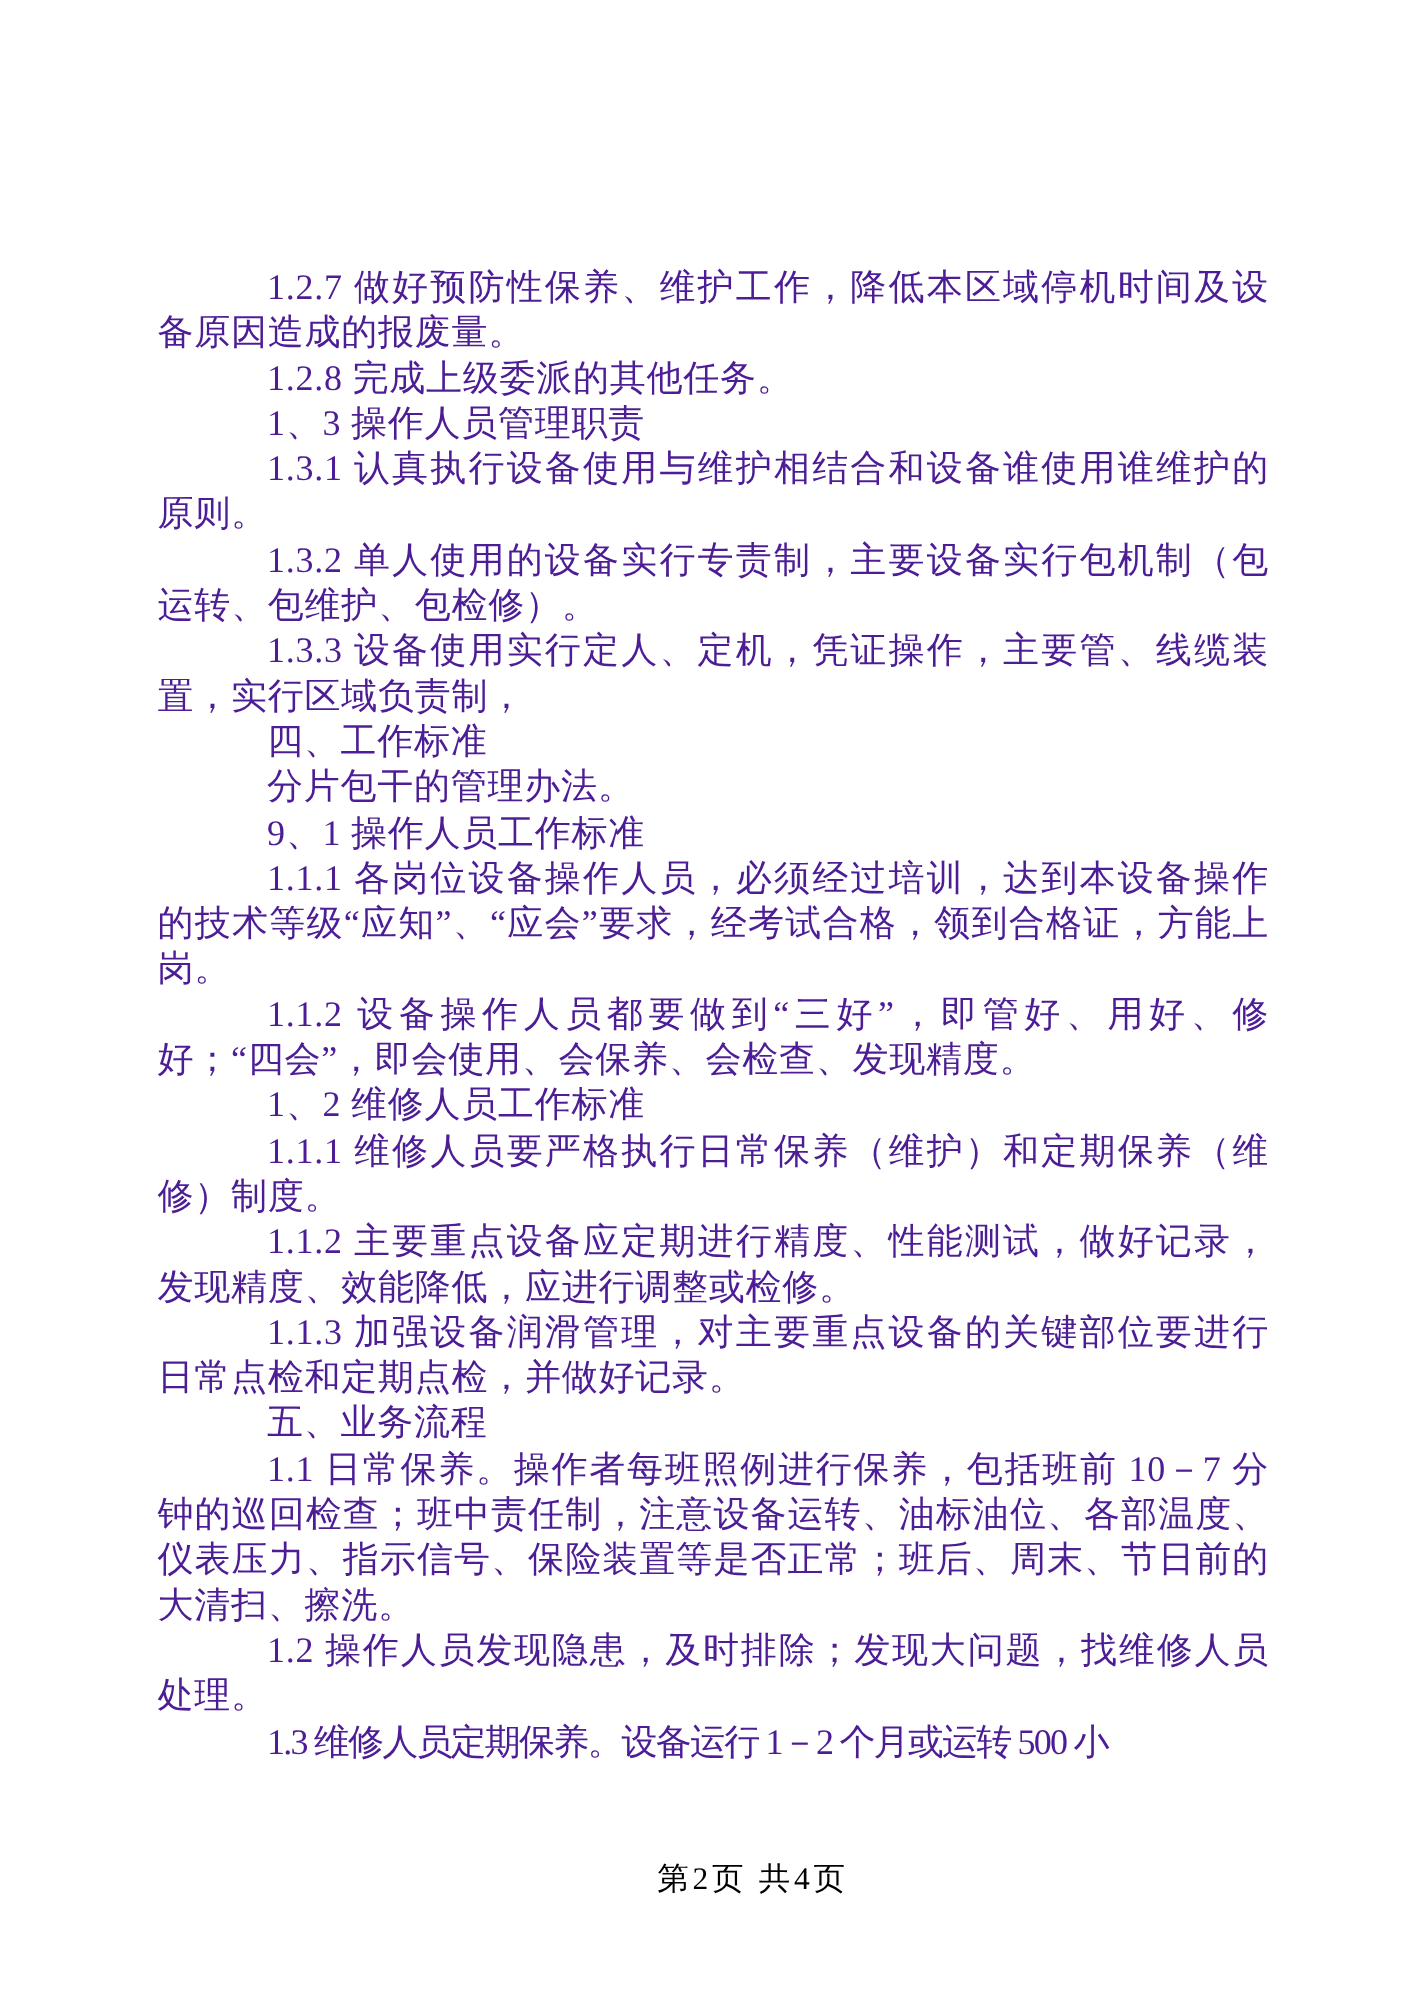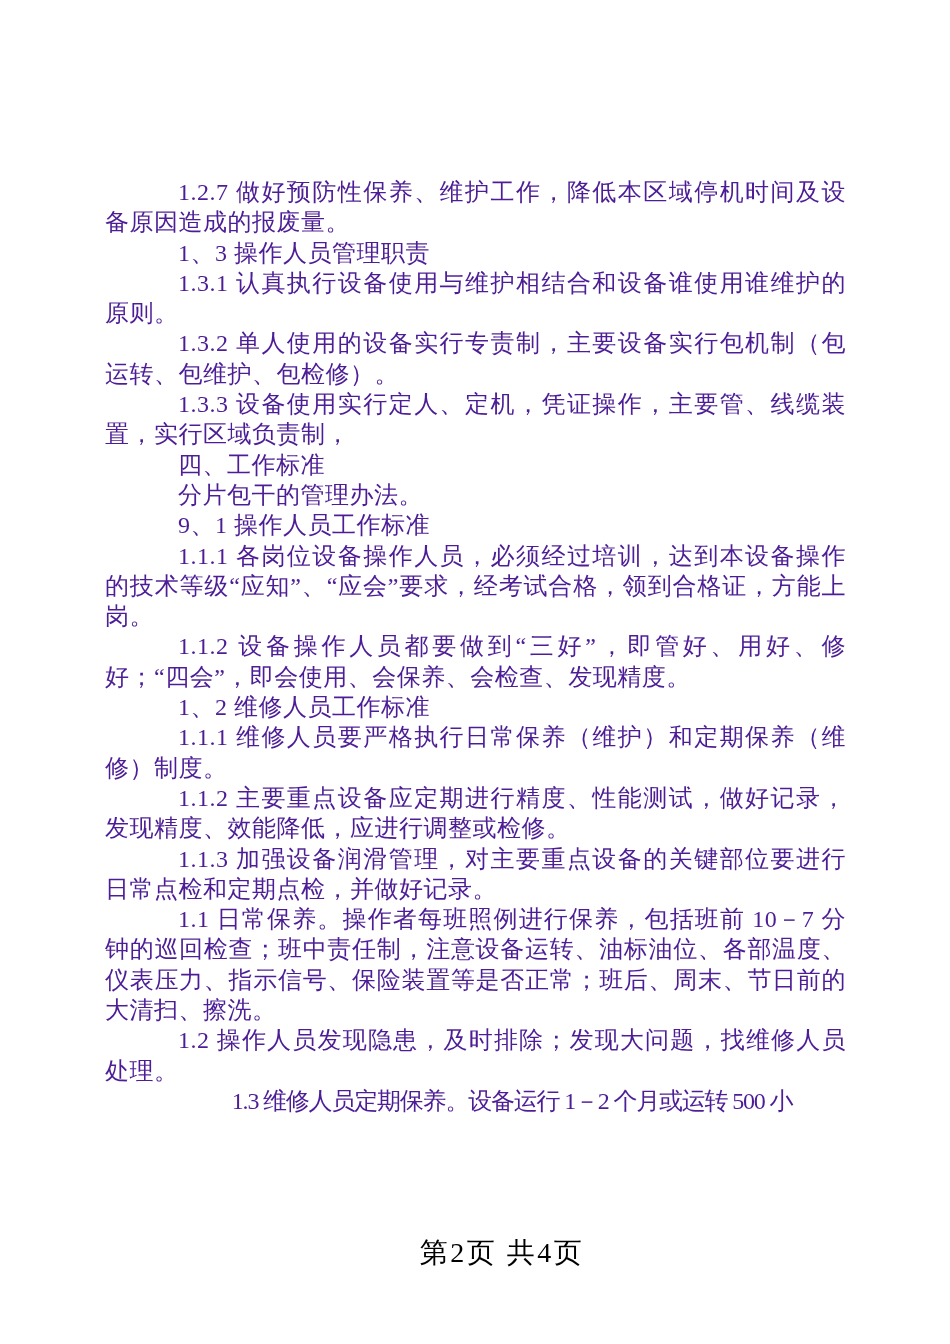--- a/index.html
+++ b/index.html
@@ -33,54 +33,56 @@
   }
   .doc-body p {
     margin: 0;
     padding: 0;
     text-indent: 73px;
     word-break: break-all;
   }
   .doc-body p.cutoff {
     white-space: nowrap;
     letter-spacing: -1.2px;
-    text-align: center;
+    text-align: left;
   }
   .footer {
     position: absolute;
     left: 54px;
     right: 0;
     top: 1240px;
     text-align: center;
-    font-size: 28px;
+    font-size: 21px;
     line-height: 25px;
     letter-spacing: 2.5px;
     color: #000000;
   }
 </style>
 </head>
 <body>
 
 <div class="page">
 
   <div class="doc-body">
     <p>1.2.7 做好预防性保养、维护工作，降低本区域停机时间及设备原因造成的报废量。</p>
+    <p>1.2.8 完成上级委派的其他任务。</p>
     <p>1、3 操作人员管理职责</p>
     <p>1.3.1 认真执行设备使用与维护相结合和设备谁使用谁维护的原则。</p>
     <p>1.3.2 单人使用的设备实行专责制，主要设备实行包机制（包运转、包维护、包检修）。</p>
     <p>1.3.3 设备使用实行定人、定机，凭证操作，主要管、线缆装置，实行区域负责制，</p>
     <p>四、工作标准</p>
     <p>分片包干的管理办法。</p>
     <p>9、1 操作人员工作标准</p>
     <p>1.1.1 各岗位设备操作人员，必须经过培训，达到本设备操作的技术等级“应知”、“应会”要求，经考试合格，领到合格证，方能上岗。</p>
     <p>1.1.2 设备操作人员都要做到“三好”，即管好、用好、修好；“四会”，即会使用、会保养、会检查、发现精度。</p>
     <p>1、2 维修人员工作标准</p>
     <p>1.1.1 维修人员要严格执行日常保养（维护）和定期保养（维修）制度。</p>
     <p>1.1.2 主要重点设备应定期进行精度、性能测试，做好记录，发现精度、效能降低，应进行调整或检修。</p>
     <p>1.1.3 加强设备润滑管理，对主要重点设备的关键部位要进行日常点检和定期点检，并做好记录。</p>
+    <p>五、业务流程</p>
     <p>1.1 日常保养。操作者每班照例进行保养，包括班前 10－7 分钟的巡回检查；班中责任制，注意设备运转、油标油位、各部温度、仪表压力、指示信号、保险装置等是否正常；班后、周末、节日前的大清扫、擦洗。</p>
     <p>1.2 操作人员发现隐患，及时排除；发现大问题，找维修人员处理。</p>
     <p class="cutoff">1.3 维修人员定期保养。设备运行 1－2 个月或运转 500 小</p>
   </div>
 
   <div class="footer">
     <span>第2页 共4页</span>
   </div>
 
 </div>

